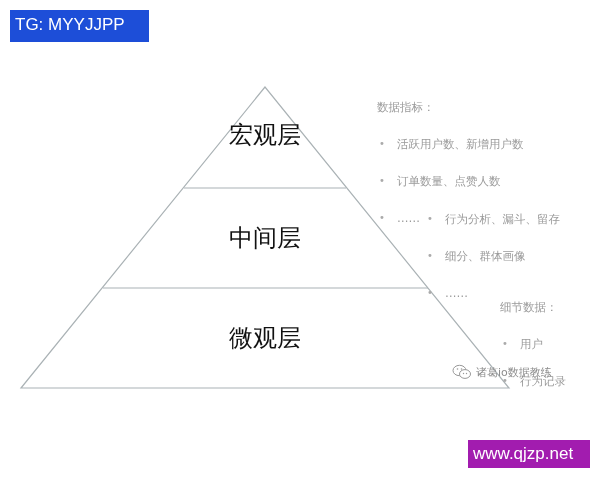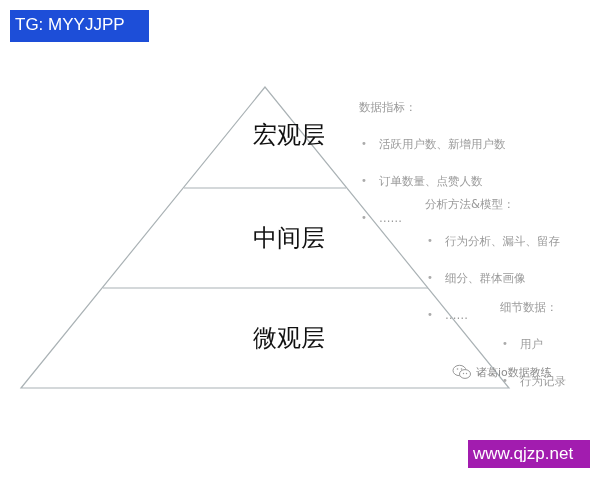--- a/index.html
+++ b/index.html
@@ -16,21 +16,21 @@
   }
   .wm-bottom {
     position: absolute; left: 468px; top: 440px; width: 122px; height: 28px;
     background: #a21caf; color: #ffffff;
     font-family: "Liberation Sans", sans-serif; font-size: 17px;
     line-height: 28px; padding-left: 5px; box-sizing: border-box;
   }
   svg.pyr { position: absolute; left: 0; top: 0; }
   .layer-label {
     position: absolute; font-size: 24px; color: #111; width: 120px;
-    text-align: right; left: 205px;
+    text-align: center; left: 205px;
   }
   .note {
     position: absolute; font-size: 11.5px; color: #9a9a9a; line-height: 22px;
   }
   .note .title { display: block; }
   .note ul { list-style: none; margin: 0; padding: 0; }
   .note li { position: relative; padding-left: 20px; margin-top: 15px; }
   .note li::before {
     content: "•"; position: absolute; left: 2px; color: #aaa; font-size: 10px;
   }
@@ -48,31 +48,30 @@
 <svg class="pyr" width="600" height="480">
   <polygon points="265,87 21,388 509,388" fill="none" stroke="#aab2b5" stroke-width="1.2"></polygon>
   <line x1="184" y1="188" x2="346" y2="188" stroke="#aab2b5" stroke-width="1.2"></line>
   <line x1="103" y1="288" x2="428" y2="288" stroke="#aab2b5" stroke-width="1.2"></line>
 </svg>
 
 <div class="layer-label" style="top:119px;">宏观层</div>
 <div class="layer-label" style="top:222px;">中间层</div>
 <div class="layer-label" style="top:322px;">微观层</div>
 
-<div class="note" style="left:359px; top:96px;">
+<div class="note" style="left:377px; top:96px;">
   <span class="title">数据指标：</span>
   <ul>
     <li>活跃用户数、新增用户数</li>
     <li>订单数量、点赞人数</li>
     <li>……</li>
   </ul>
 </div>
 
 <div class="note" style="left:425px; top:193px;">
-  <span class="title">分析方法&amp;模型：</span>
   <ul>
     <li>行为分析、漏斗、留存</li>
     <li>细分、群体画像</li>
     <li>……</li>
   </ul>
 </div>
 
 <div class="note" style="left:500px; top:296px;">
   <span class="title">细节数据：</span>
   <ul>

